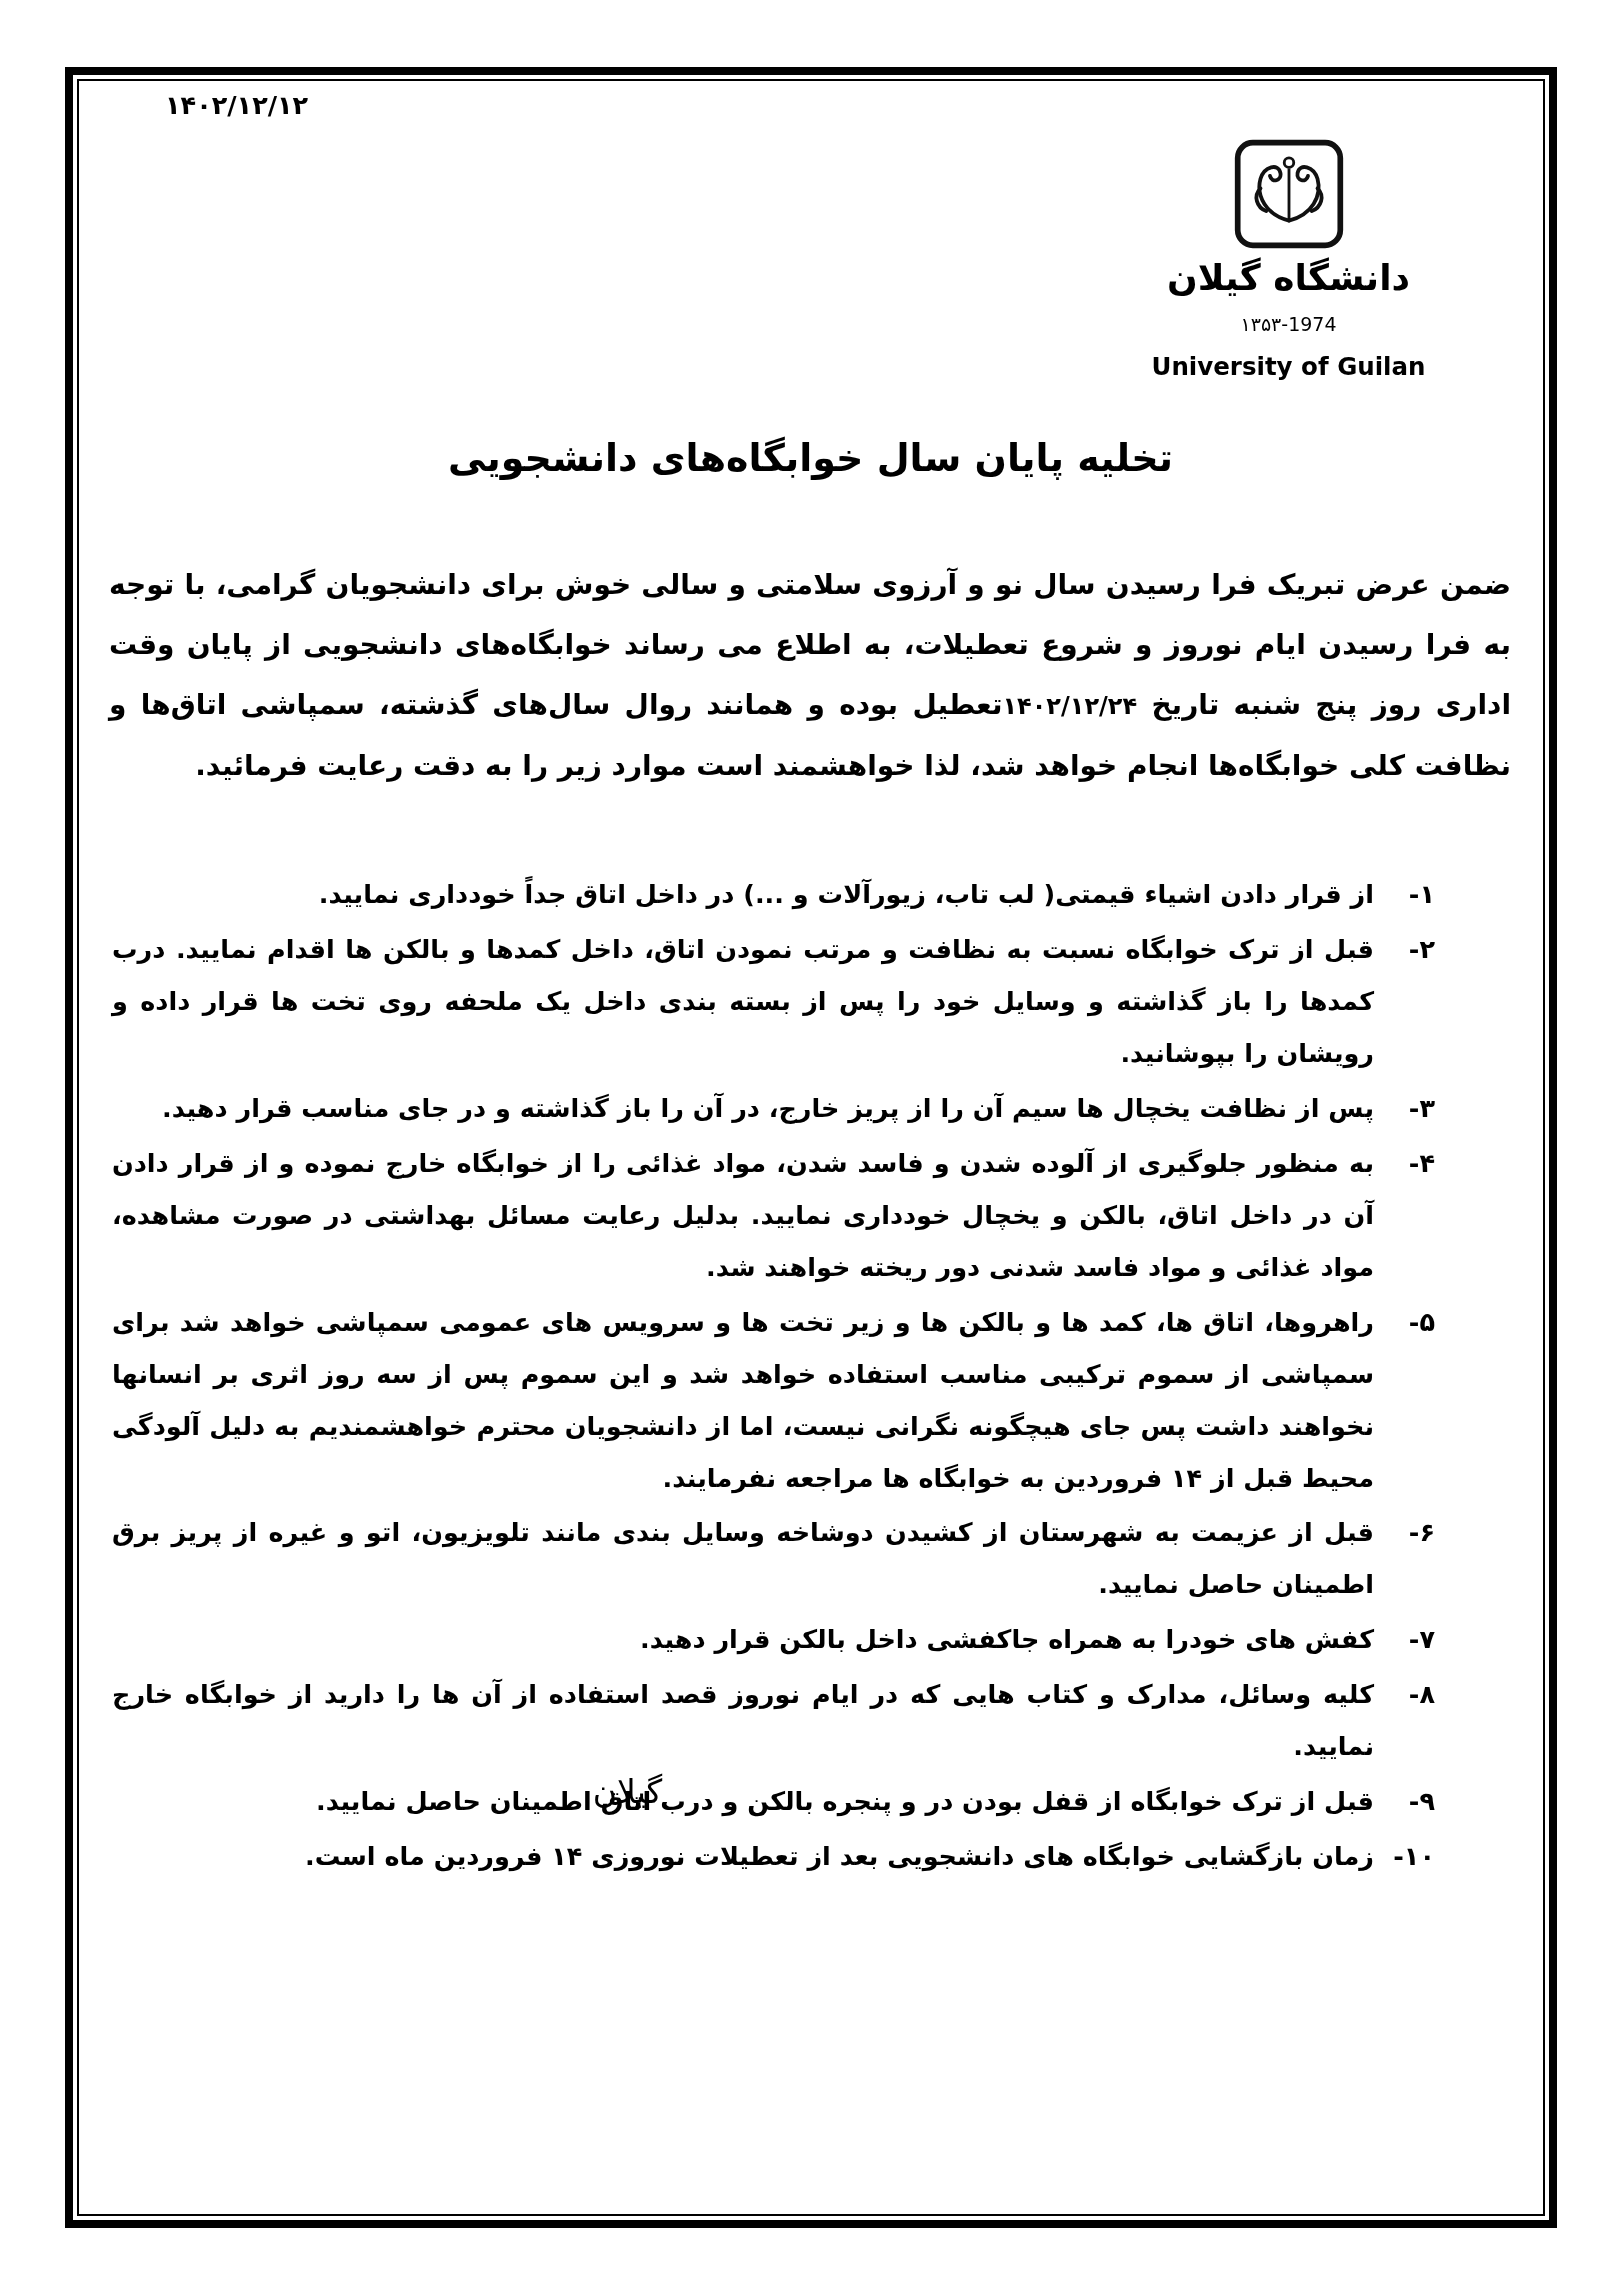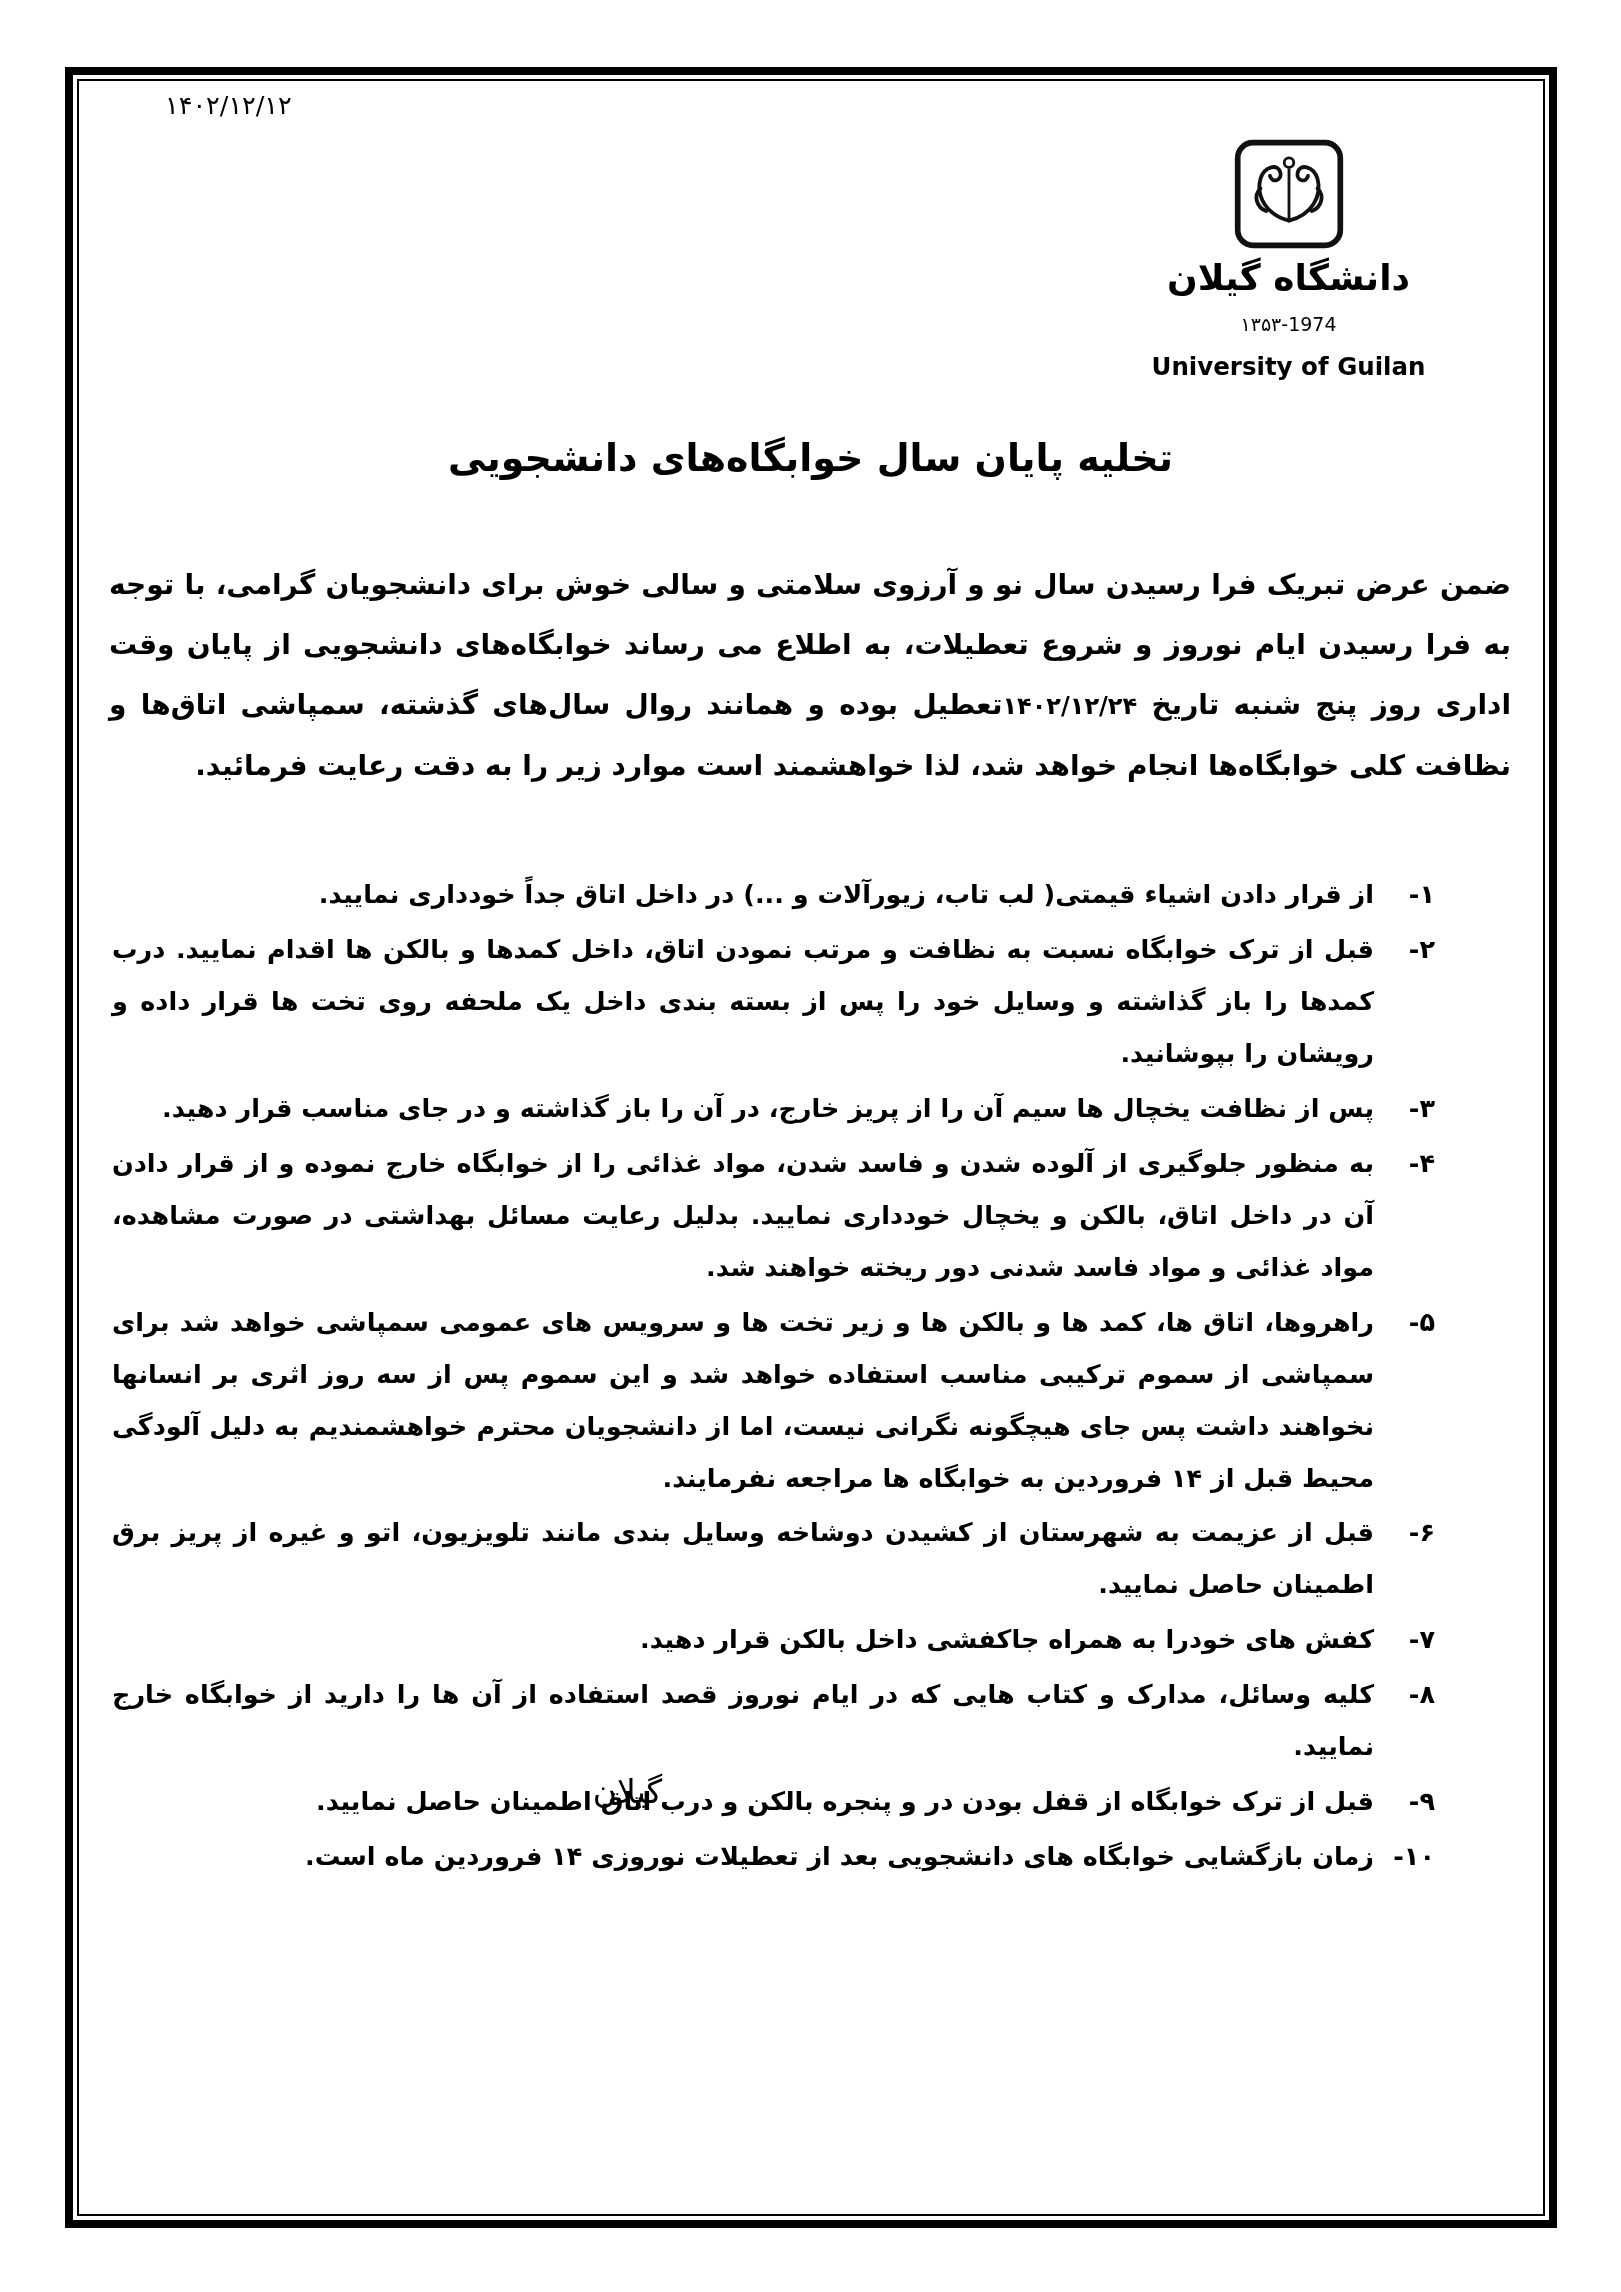--- a/index.html
+++ b/index.html
@@ -16,21 +16,21 @@
     position:absolute;left:65px;top:67px;
     width:1476px;height:2145px;
     border:8.8px solid #000;
   }
   .frame-inner{
     position:absolute;inset:3.9px;
     border:2.9px solid #000;
   }
   .doc-date{
     position:absolute;left:165px;top:90px;
-    font-size:25.5px;font-weight:normal;
+    font-size:25.5px;font-weight:bold;
     letter-spacing:8.8px;direction:ltr;
   }
   .logo{
     position:absolute;left:1112px;top:137px;width:353px;
     text-align:center;
   }
   .emblem{display:block;margin:0 auto;width:114px;height:114px;}
   .logo-callig{font-size:36px;font-weight:bold;margin-top:7px;line-height:39px;}
   .logo-years{font-size:19px;margin-top:16px;letter-spacing:1px;text-align:center;}
   .logo-en{font-size:24.5px;font-weight:bold;margin-top:17px;}

